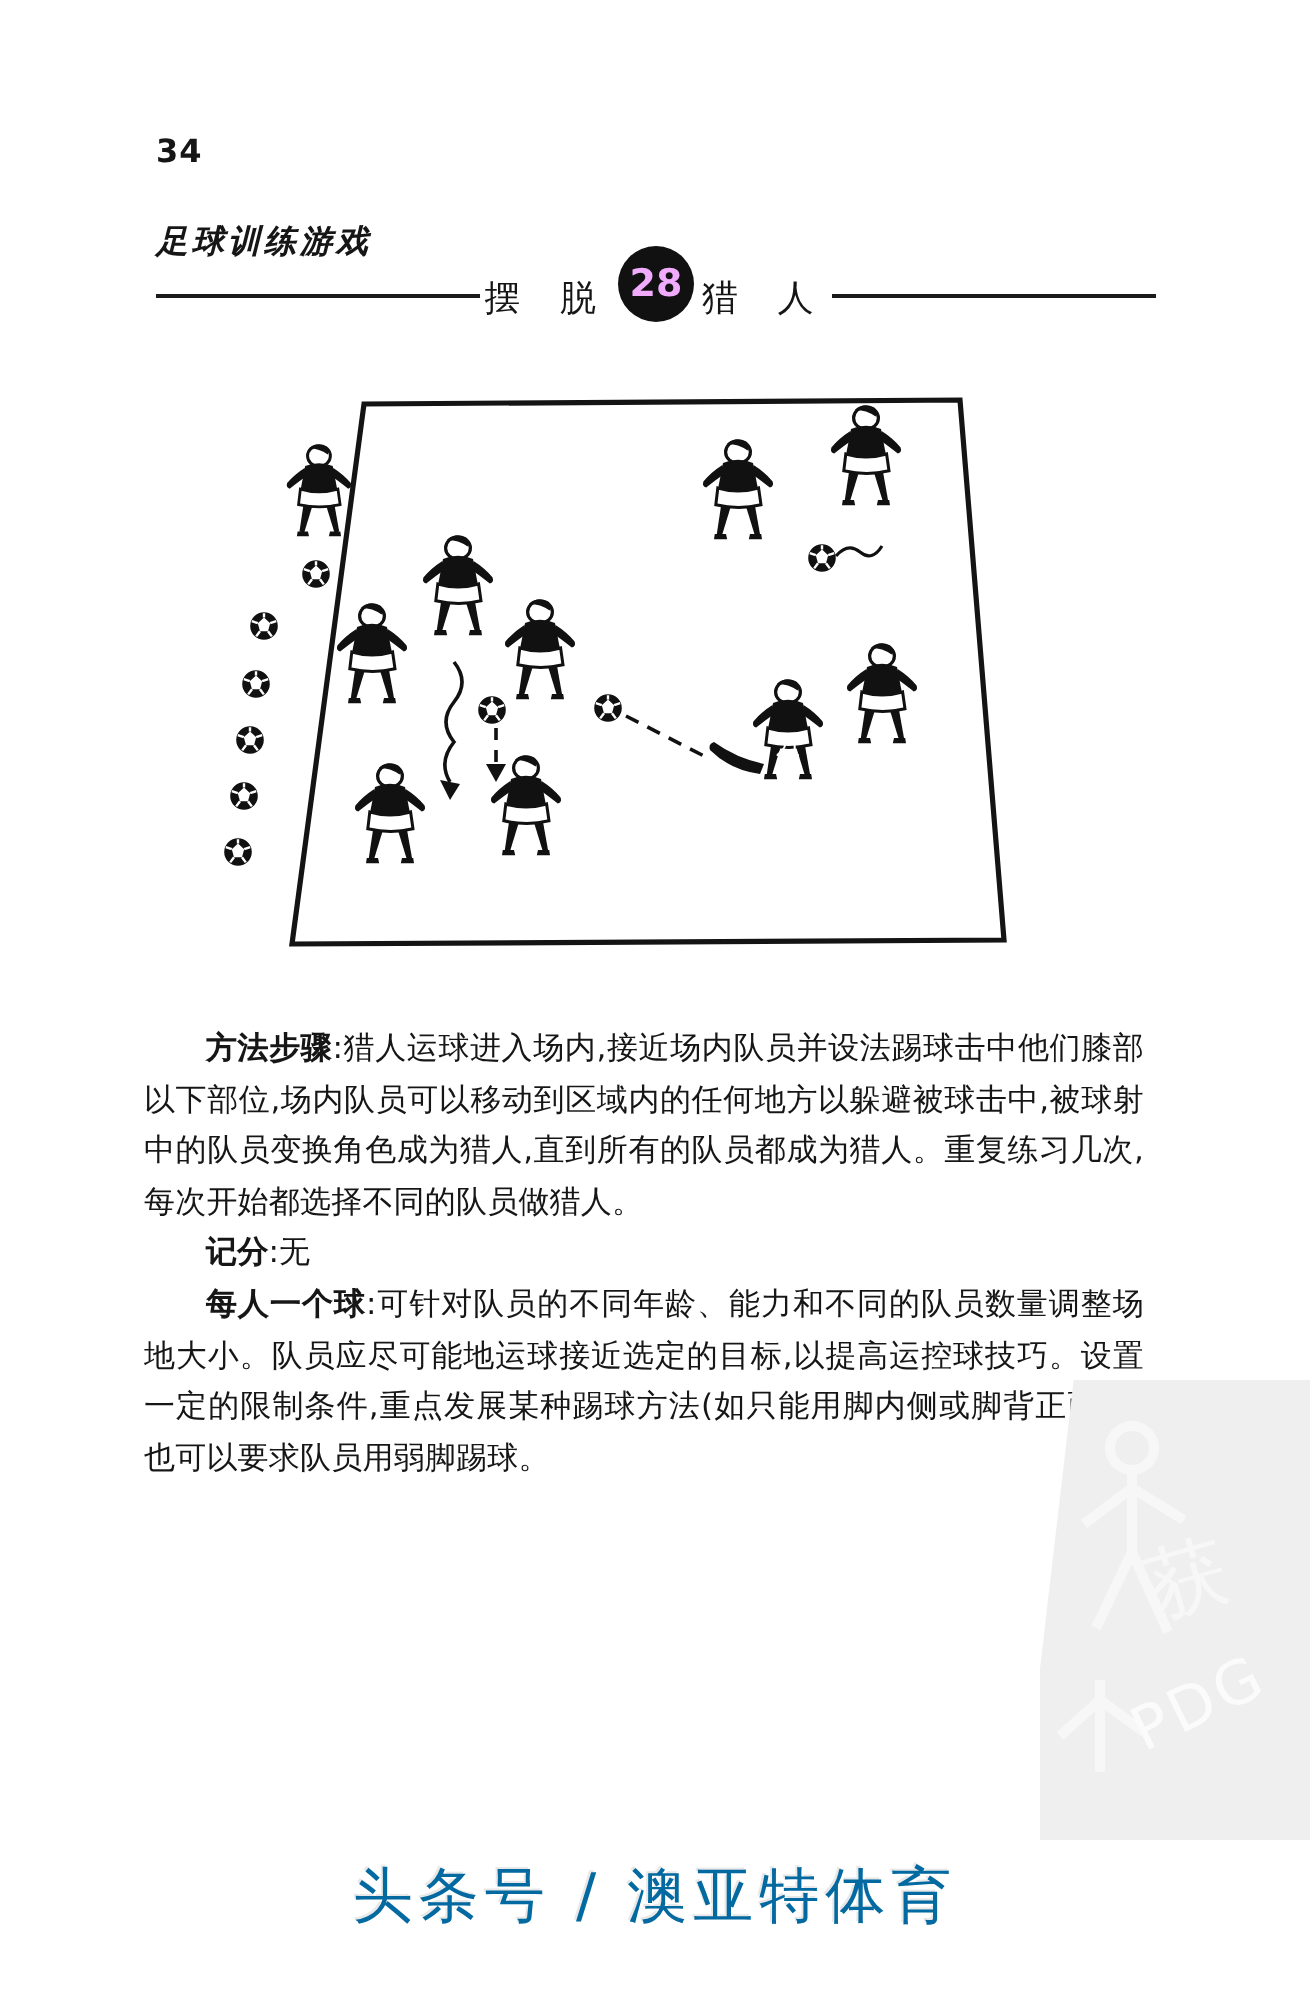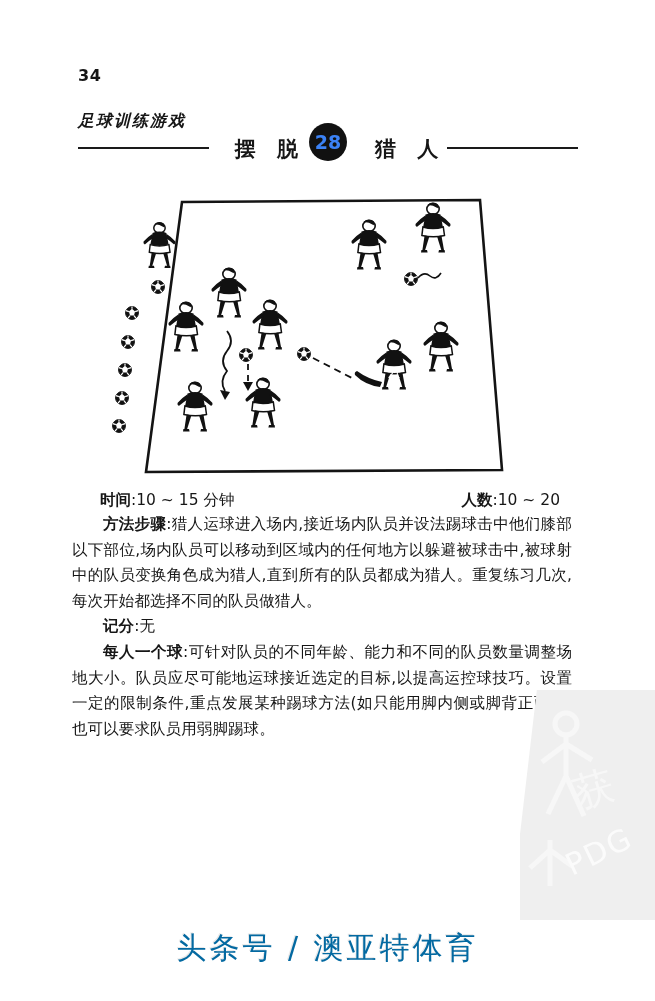--- a/index.html
+++ b/index.html
@@ -51,36 +51,35 @@
   .rule {
     flex: 1 1 auto;
     height: 2px;
     background: #1a1a1a;
     position: relative;
     top: 2px;
   }
   .rule.left  { margin-right: -6px; }
   .rule.right { margin-left: -6px; }
   .title-text {
-    font-size: 21px;
-    font-weight: bold;
+    font-size: 18px;
+    font-weight: normal;
     letter-spacing: 7px;
     white-space: nowrap;
     padding: 0 4px 0 8px;
     position: relative;
     top: 3px;
-    margin-left: 24px;
   }
   .title-text.tail { padding: 0 8px 0 4px; }
   .title-badge {
     width: 38px;
     height: 38px;
     border-radius: 50%;
     background: #111111;
-    color: #3b82f6;
+    color: #f0abfc;
     display: flex;
     align-items: center;
     justify-content: center;
     font-size: 19px;
     font-weight: bold;
     letter-spacing: 0;
     position: relative;
     top: -4px;
     z-index: 2;
     flex: 0 0 auto;
@@ -247,28 +246,20 @@
 
       <g>
         <use href="#pl" x="99" y="232"></use>
       </g>
       <g>
         <use href="#pl" x="167" y="228"></use>
       </g>
     </svg>
   </div>
 
-  <div class="meta-row">
-    <div>
-      <span class="lbl">时间</span><span>:10 ~ 15 分钟</span>
-    </div>
-    <div>
-      <span class="lbl">人数</span><span>:10 ~ 20</span>
-    </div>
-  </div>
 
   <div class="body-block">
     <p class="para indent">
       <span class="lbl">方法步骤</span><span>:猎人运球进入场内,接近场内队员并设法踢球击中他们膝部以下部位,场内队员可以移动到区域内的任何地方以躲避被球击中,被球射中的队员变换角色成为猎人,直到所有的队员都成为猎人。重复练习几次,每次开始都选择不同的队员做猎人。</span>
     </p>
     <p class="para indent">
       <span class="lbl">记分</span><span>:无</span>
     </p>
     <p class="para indent">
       <span class="lbl">每人一个球</span><span>:可针对队员的不同年龄、能力和不同的队员数量调整场地大小。队员应尽可能地运球接近选定的目标,以提高运控球技巧。设置一定的限制条件,重点发展某种踢球方法(如只能用脚内侧或脚背正面)。也可以要求队员用弱脚踢球。</span>

